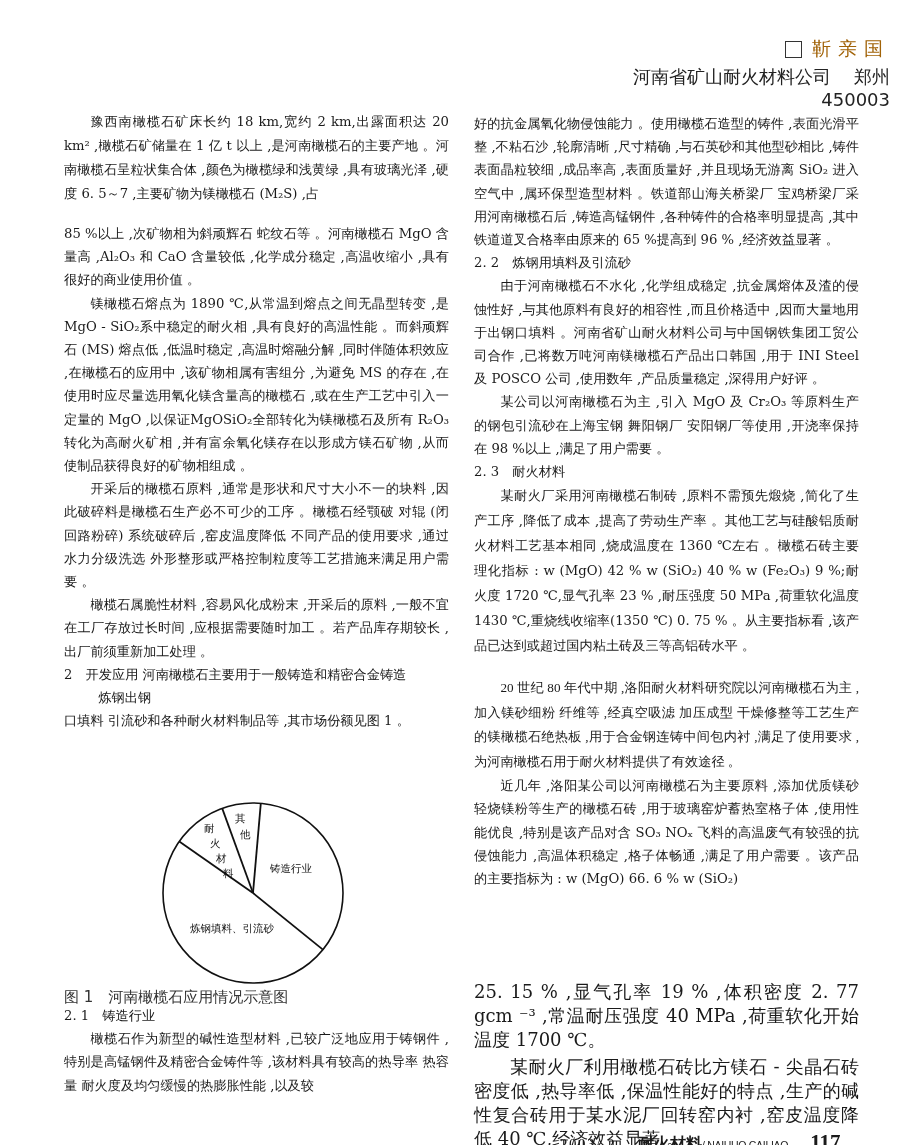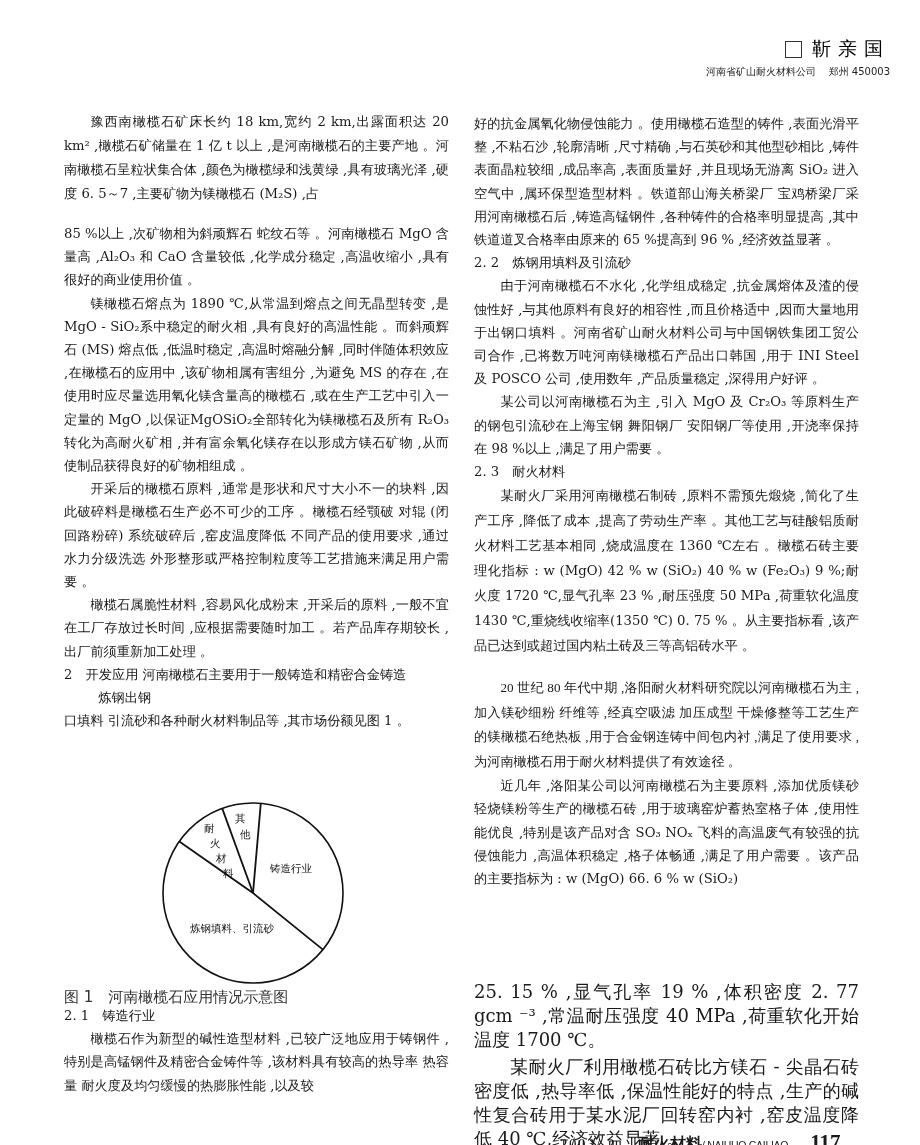--- a/index.html
+++ b/index.html
@@ -1,22 +1,22 @@
 <!DOCTYPE html>
 <html><head>
 <meta charset="utf-8">
 <style>
   html, body { margin:0; padding:0; background:#ffffff; }
   body { width:920px; height:1145px; position:relative; overflow:hidden;
          font-family:"DejaVu Serif","Liberation Serif",serif; color:#1a1a1a; }
   .abs { position:absolute; }
   .author-block { left:590px; top:36px; width:300px; text-align:right; }
-  .author-name { font-size:19px; letter-spacing:7px; font-family:"DejaVu Sans","Liberation Sans",sans-serif; color:#000000; display:flex; justify-content:flex-end; align-items:center; gap:10px; }
+  .author-name { font-size:19px; letter-spacing:7px; font-family:"DejaVu Sans","Liberation Sans",sans-serif; color:#a16207; display:flex; justify-content:flex-end; align-items:center; gap:10px; }
   .author-box { width:15px; height:15px; border:1.3px solid #333; display:inline-block; }
-  .affil { font-size:10px; font-family:"DejaVu Sans","Liberation Sans",sans-serif; color:#222; margin-top:3px; }
+  .affil { font-size:18px; font-family:"DejaVu Sans","Liberation Sans",sans-serif; color:#222; margin-top:3px; }
   .col { font-size:13.2px; line-height:23.2px; text-align:justify; }
   .col p { margin:0; }
   .indent { text-indent:2em; }
   .sec { margin:0; }
   .left-col { left:64px; top:110px; width:385px; }
   .left-col2 { left:64px; top:990px; width:385px; }
   .right-col { left:474px; top:112px; width:385px; }
   .right-col2 { left:474px; top:980px; width:385px; font-size:18px; line-height:24px; }
   .figure { left:150px; top:800px; width:240px; }
   .fig-caption { left:64px; top:988px; width:385px; text-align:left; font-size:15px; color:#333; font-family:"DejaVu Sans","Liberation Sans",sans-serif; }

